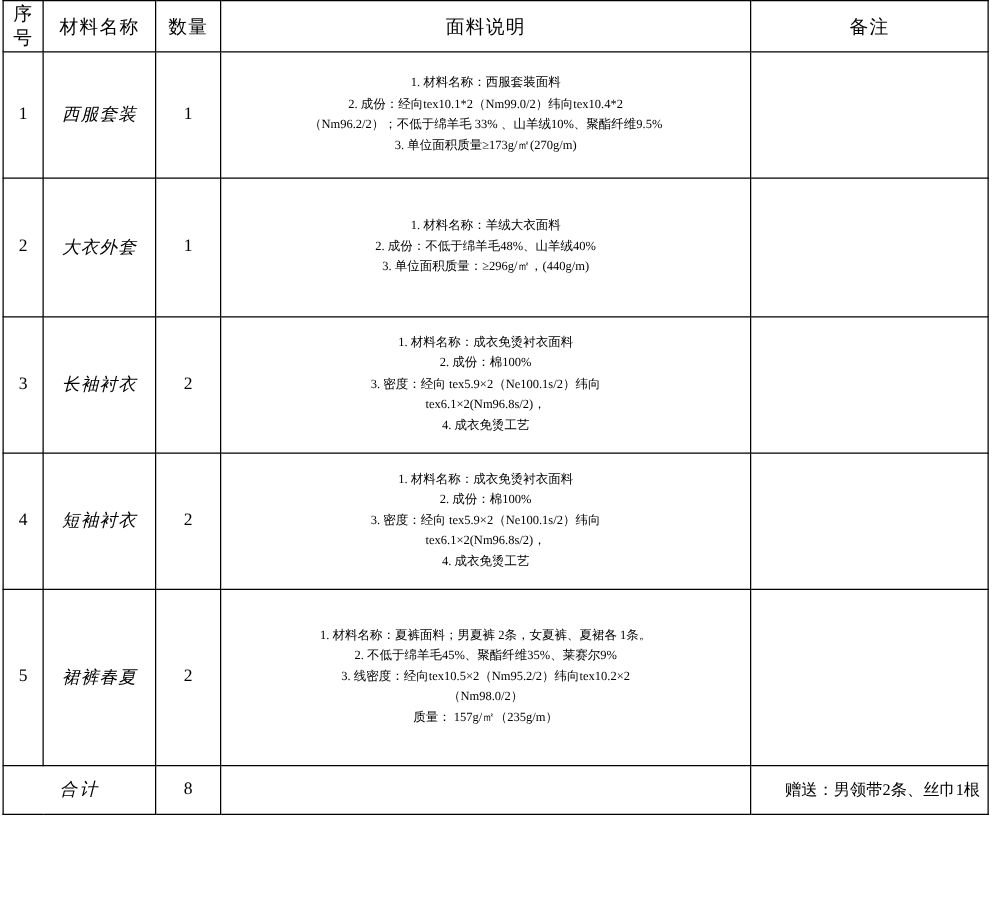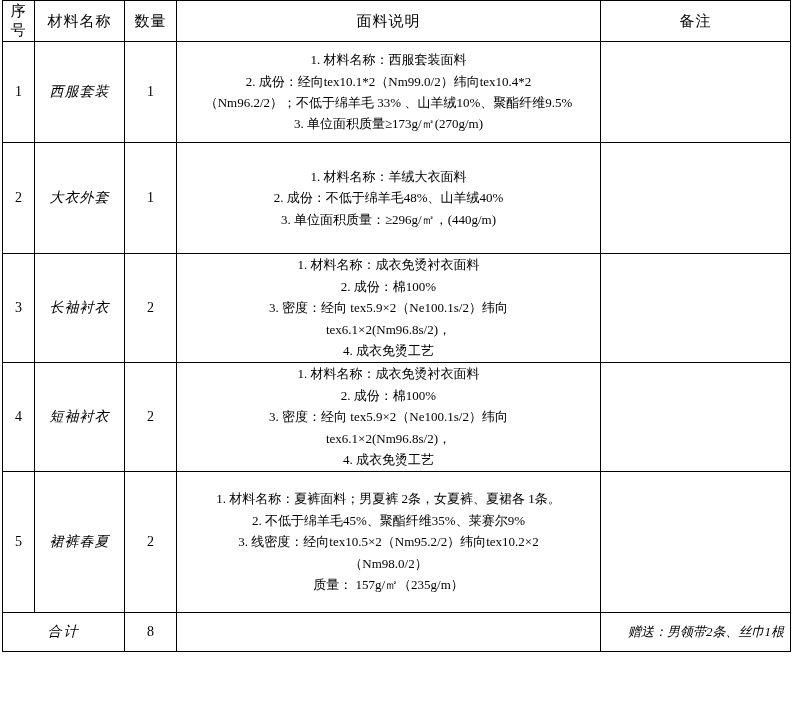--- a/index.html
+++ b/index.html
@@ -60,21 +60,21 @@
     font-size: 14px;
   }
   td.cell-name {
     text-align: center;
     font-size: 14px;
     letter-spacing: 1px;
     font-style: italic;
   }
   td.cell-desc {
     text-align: center;
-    font-size: 13px;
+    font-size: 10px;
     line-height: 1.65;
     padding: 6px 8px;
   }
   td.cell-desc .line {
     display: block;
     white-space: nowrap;
   }
   td.cell-note {
     text-align: center;
     font-size: 13px;
@@ -93,21 +93,20 @@
     letter-spacing: 2px;
     font-style: italic;
   }
   tr.total-row td.total-qty {
     text-align: center;
   }
   tr.total-row td.total-note {
     text-align: right;
     padding-right: 6px;
     font-size: 13px;
-    font-style: italic;
   }
 </style>
 </head>
 <body>
 
 <div class="page">
 
 
   <table class="fabric-table">
     <colgroup>

